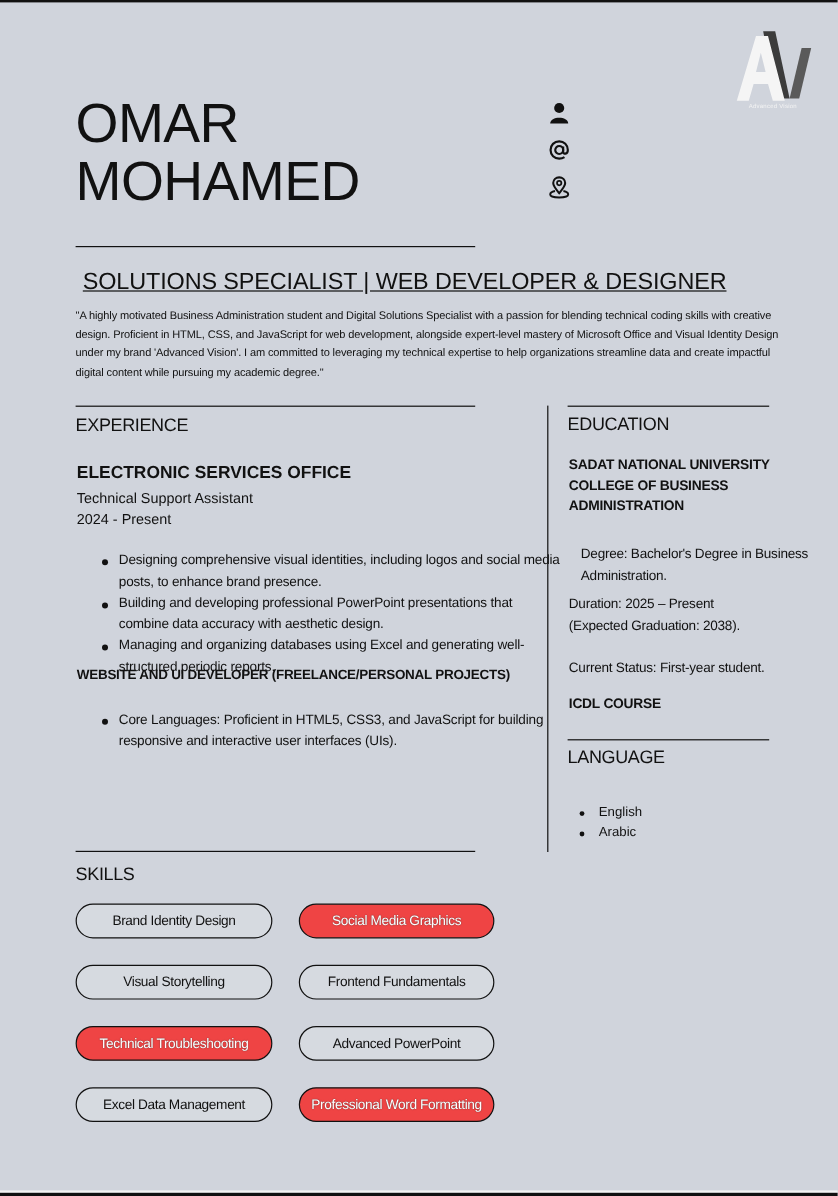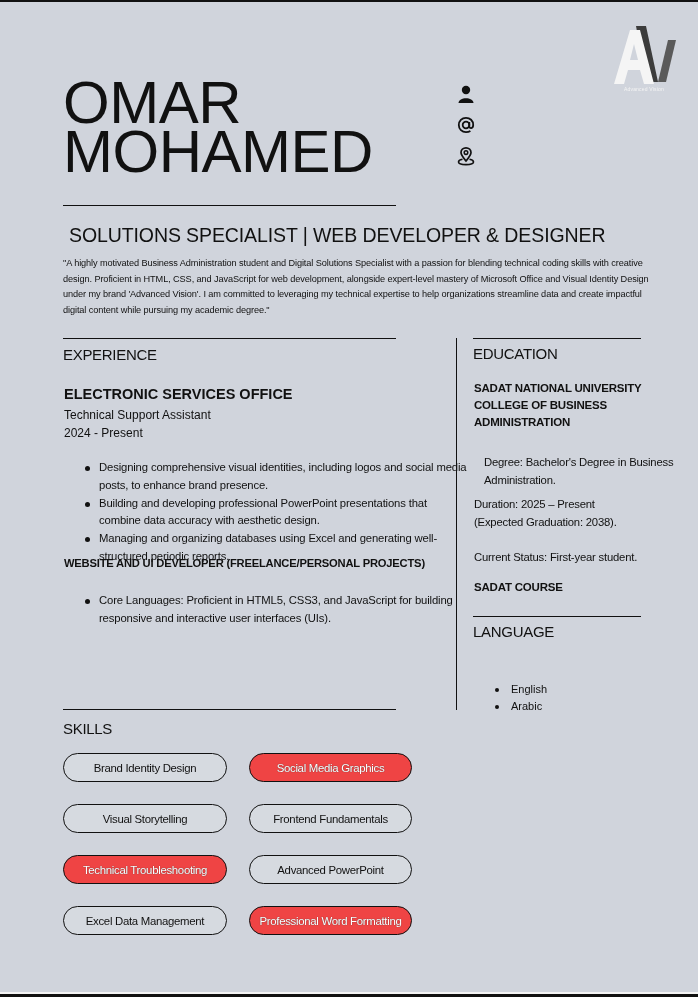--- a/index.html
+++ b/index.html
@@ -10,48 +10,48 @@
     color: #111;
     position: relative;
   }
   .top-strip { position: absolute; left: 0; top: 0; width: 698px; height: 2px; background: #111; }
   .bottom-white { position: absolute; left: 0; top: 992px; width: 698px; height: 2px; background: #f4f4f4; }
   .bottom-strip { position: absolute; left: 0; top: 994px; width: 698px; height: 3px; background: #111; }
 
   .logo { position: absolute; left: 608px; top: 24px; width: 70px; height: 72px; }
   .logo-caption { position: absolute; left: 612px; top: 86px; width: 64px; text-align: center; font-size: 5px; color: #f4f4f4; letter-spacing: 0.2px; }
 
-  .name { position: absolute; left: 63px; top: 78px; font-size: 60px; line-height: 49px; font-weight: normal; letter-spacing: -0.5px; margin: 0; }
+  .name { position: absolute; left: 63px; top: 78px; font-size: 46px; line-height: 49px; font-weight: normal; letter-spacing: -0.5px; margin: 0; }
   .name span { display: block; }
 
   .contact-icons { position: absolute; left: 456px; top: 84px; width: 20px; }
   .contact-icons .ic { display: block; width: 20px; height: 20px; margin-bottom: 11px; }
 
   .hr { position: absolute; height: 1px; background: #111; }
   .vr { position: absolute; width: 1px; background: #111; }
 
-  .title { position: absolute; left: 69px; top: 224px; font-size: 19.5px; letter-spacing: -0.1px; white-space: nowrap; }
+  .title { position: absolute; left: 69px; top: 224px; font-size: 19.5px; letter-spacing: -0.1px; white-space: nowrap; text-decoration: underline; }
   .summary { position: absolute; left: 63px; top: 256px; width: 600px; font-size: 9.2px; line-height: 15.6px; letter-spacing: -0.1px; }
 
   .sec-head { position: absolute; font-size: 15px; letter-spacing: -0.3px; font-weight: normal; margin: 0; }
   .bold-head { position: absolute; font-weight: bold; margin: 0; }
 
   .exp-org { left: 64px; top: 386px; font-size: 14.5px; }
   .exp-meta { position: absolute; left: 64px; font-size: 12px; }
   ul.bullets { position: absolute; margin: 16px; padding: 0; list-style: none; font-size: 11.3px; line-height: 17.8px; letter-spacing: -0.15px; }
   ul.bullets li { position: relative; padding-left: 19px; }
   ul.bullets li::before { content: ""; position: absolute; left: 5px; top: 7px; width: 5px; height: 5px; border-radius: 50%; background: #111; }
 
   .exp2-head { left: 64px; top: 557px; font-size: 11.2px; letter-spacing: -0.2px; white-space: nowrap; }
 
   .edu-head { left: 474px; top: 380px; font-size: 11.5px; line-height: 17px; letter-spacing: -0.2px; width: 210px; }
   .edu-text { position: absolute; left: 474px; font-size: 11.3px; line-height: 17.5px; letter-spacing: -0.2px; width: 220px; }
   .icdl { left: 474px; top: 581px; font-size: 11.5px; letter-spacing: -0.2px; }
 
-  ul.langs { position: absolute; left: 476px; top: 665px; margin: 16px; padding: 0; list-style: none; font-size: 11px; line-height: 17px; }
+  ul.langs { position: absolute; left: 476px; top: 665px; margin: 4px; padding: 0; list-style: none; font-size: 11px; line-height: 17px; }
   ul.langs li { position: relative; padding-left: 19px; }
   ul.langs li::before { content: ""; position: absolute; left: 3px; top: 7px; width: 4px; height: 4px; border-radius: 50%; background: #111; }
 
   .skills-grid { position: absolute; left: 63px; top: 753px; width: 334px; display: grid; grid-template-columns: 164px 163px; column-gap: 5px; row-gap: 5px; gap: 22px; }
   .pill { height: 29px; border: 1.2px solid #111; border-radius: 15px; display: flex; align-items: center; justify-content: center; font-size: 11.4px; letter-spacing: -0.3px; white-space: nowrap; box-sizing: border-box; }
   .pill.light { background: #d6dae0; color: #111; }
   .pill.dark { background: #ef4444; color: #fff; text-shadow: 0 0 1px #333; }
 </style>
 </head>
 <body>
@@ -112,21 +112,21 @@
 
 <div class="vr" style="left:456px; top:338px; height:372px;"></div>
 
 <div class="hr" style="left:473px; top:338px; width:168px;"></div>
 <h2 class="sec-head" style="left:473px; top:345px;">EDUCATION</h2>
 <h3 class="bold-head edu-head">SADAT NATIONAL UNIVERSITY COLLEGE OF BUSINESS ADMINISTRATION</h3>
 <div class="edu-text" style="top:454px; width:210px;margin-left:10px;">Degree: Bachelor's Degree in Business Administration.</div>
 <div class="edu-text" style="top:496px;">Duration: 2025 – Present</div>
 <div class="edu-text" style="top:514px;">(Expected Graduation: 2038).</div>
 <div class="edu-text" style="top:549px;">Current Status: First-year student.</div>
-<h3 class="bold-head icdl">SADAT COURSE</h3>
+<h3 class="bold-head icdl">ICDL COURSE</h3>
 
 <div class="hr" style="left:473px; top:616px; width:168px;"></div>
 <h2 class="sec-head" style="left:473px; top:623px;">LANGUAGE</h2>
 <ul class="langs">
   <li>English</li>
   <li>Arabic</li>
 </ul>
 
 <h2 class="sec-head" style="left:63px; top:720px;">SKILLS</h2>
 <div class="skills-grid">

